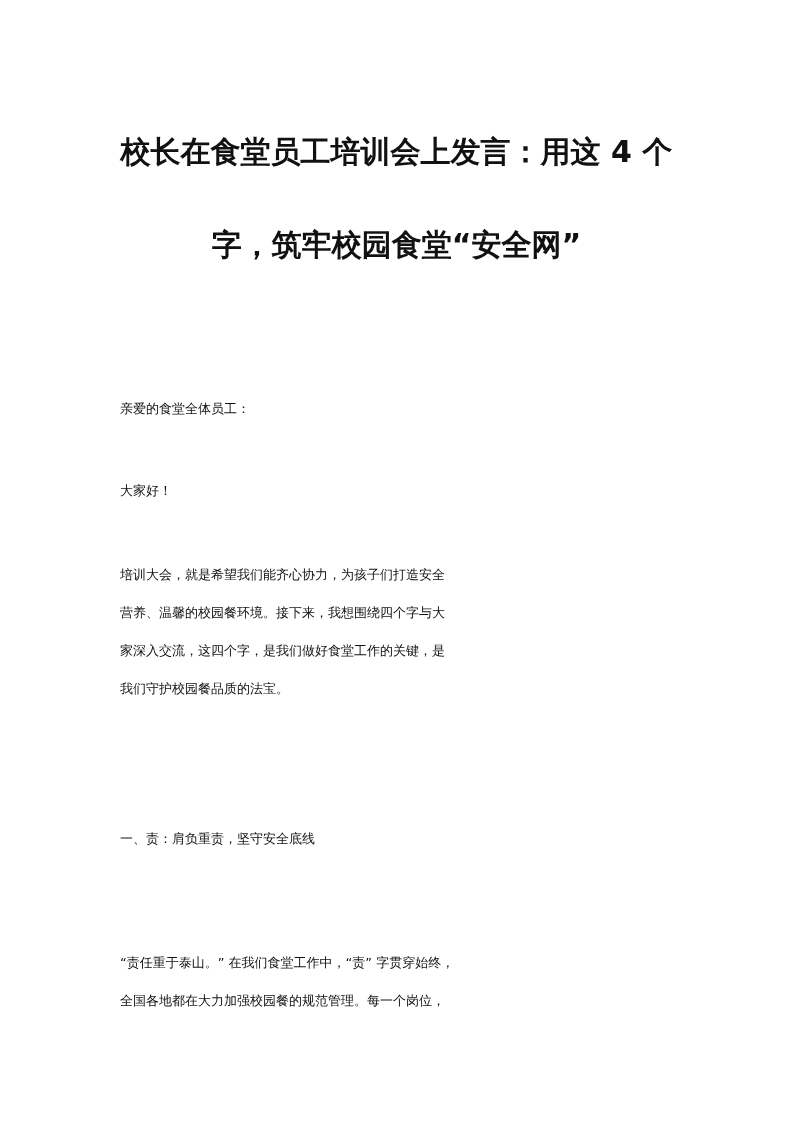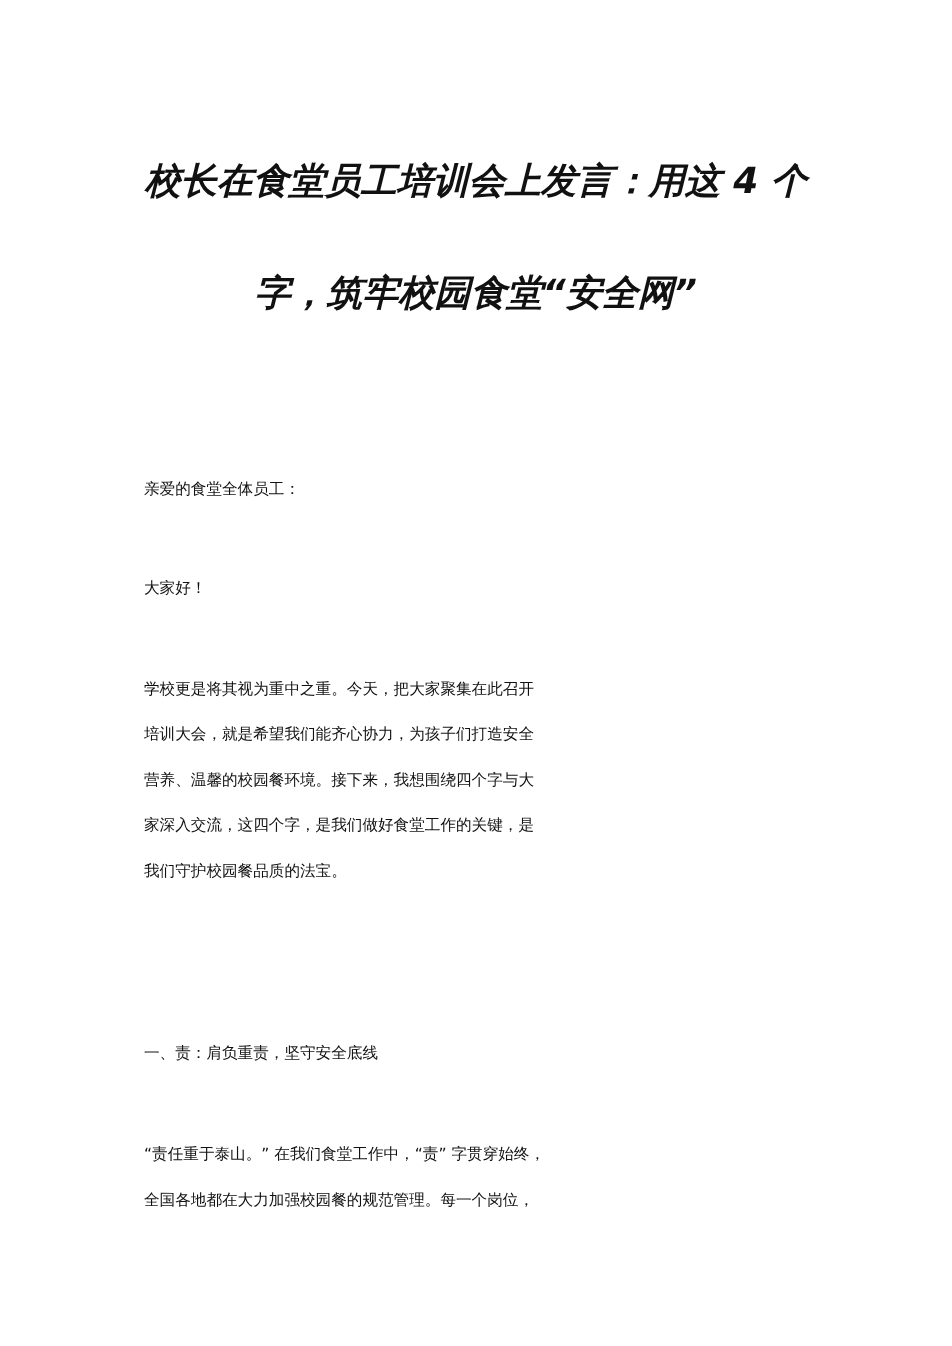--- a/index.html
+++ b/index.html
@@ -1,40 +1,39 @@
 <!DOCTYPE html>
 <html><head>
   <meta charset="utf-8">
   <style>
     html, body { margin: 0; padding: 0; background: #ffffff; }
     body { width: 793px; height: 1122px; position: relative; overflow: hidden;
            font-family: "DejaVu Sans", "Liberation Sans", sans-serif; color: #111111; }
     .title-line { position: absolute; left: 0; width: 793px; text-align: center;
-                  font-size: 30px; font-weight: bold; line-height: 40px; letter-spacing: 0px; font-style: italic; }
+                  font-size: 30px; font-weight: bold; line-height: 40px; letter-spacing: 0px; }
     .para { position: absolute; left: 120px; width: 556px; font-size: 13px; line-height: 38px;
             margin: 0; text-align: justify; }
     .line { display: block; white-space: nowrap; }
   </style>
 </head>
 <body>
 
 <div>
   <div class="title-line" style="top:132px;">校长在食堂员工培训会上发言：用这 4 个</div>
   <div class="title-line" style="top:225px;text-align:center;">字，筑牢校园食堂“安全网”</div>
 
   <p class="para" style="top:390px;">亲爱的食堂全体员工：</p>
   <p class="para" style="top:472px;">大家好！</p>
 
   <div class="para" style="top:556px;">
-    <span class="line">学校更是将其视为重中之重。今天，把大家聚集在此召开</span>
     <span class="line">培训大会，就是希望我们能齐心协力，为孩子们打造安全</span>
     <span class="line">营养、温馨的校园餐环境。接下来，我想围绕四个字与大</span>
     <span class="line">家深入交流，这四个字，是我们做好食堂工作的关键，是</span>
     <span class="line">我们守护校园餐品质的法宝。</span>
   </div>
 
-  <p class="para" style="top:860px;">一、责：肩负重责，坚守安全底线</p>
+  <p class="para" style="top:820px;font-family:Liberation Serif, serif;">一、责：肩负重责，坚守安全底线</p>
 
   <div class="para" style="top:928px;margin-top:16px;">
     <span class="line">“责任重于泰山。” 在我们食堂工作中，“责” 字贯穿始终，</span>
     <span class="line">全国各地都在大力加强校园餐的规范管理。每一个岗位，</span>
   </div>
 </div>
 
 </body></html>

